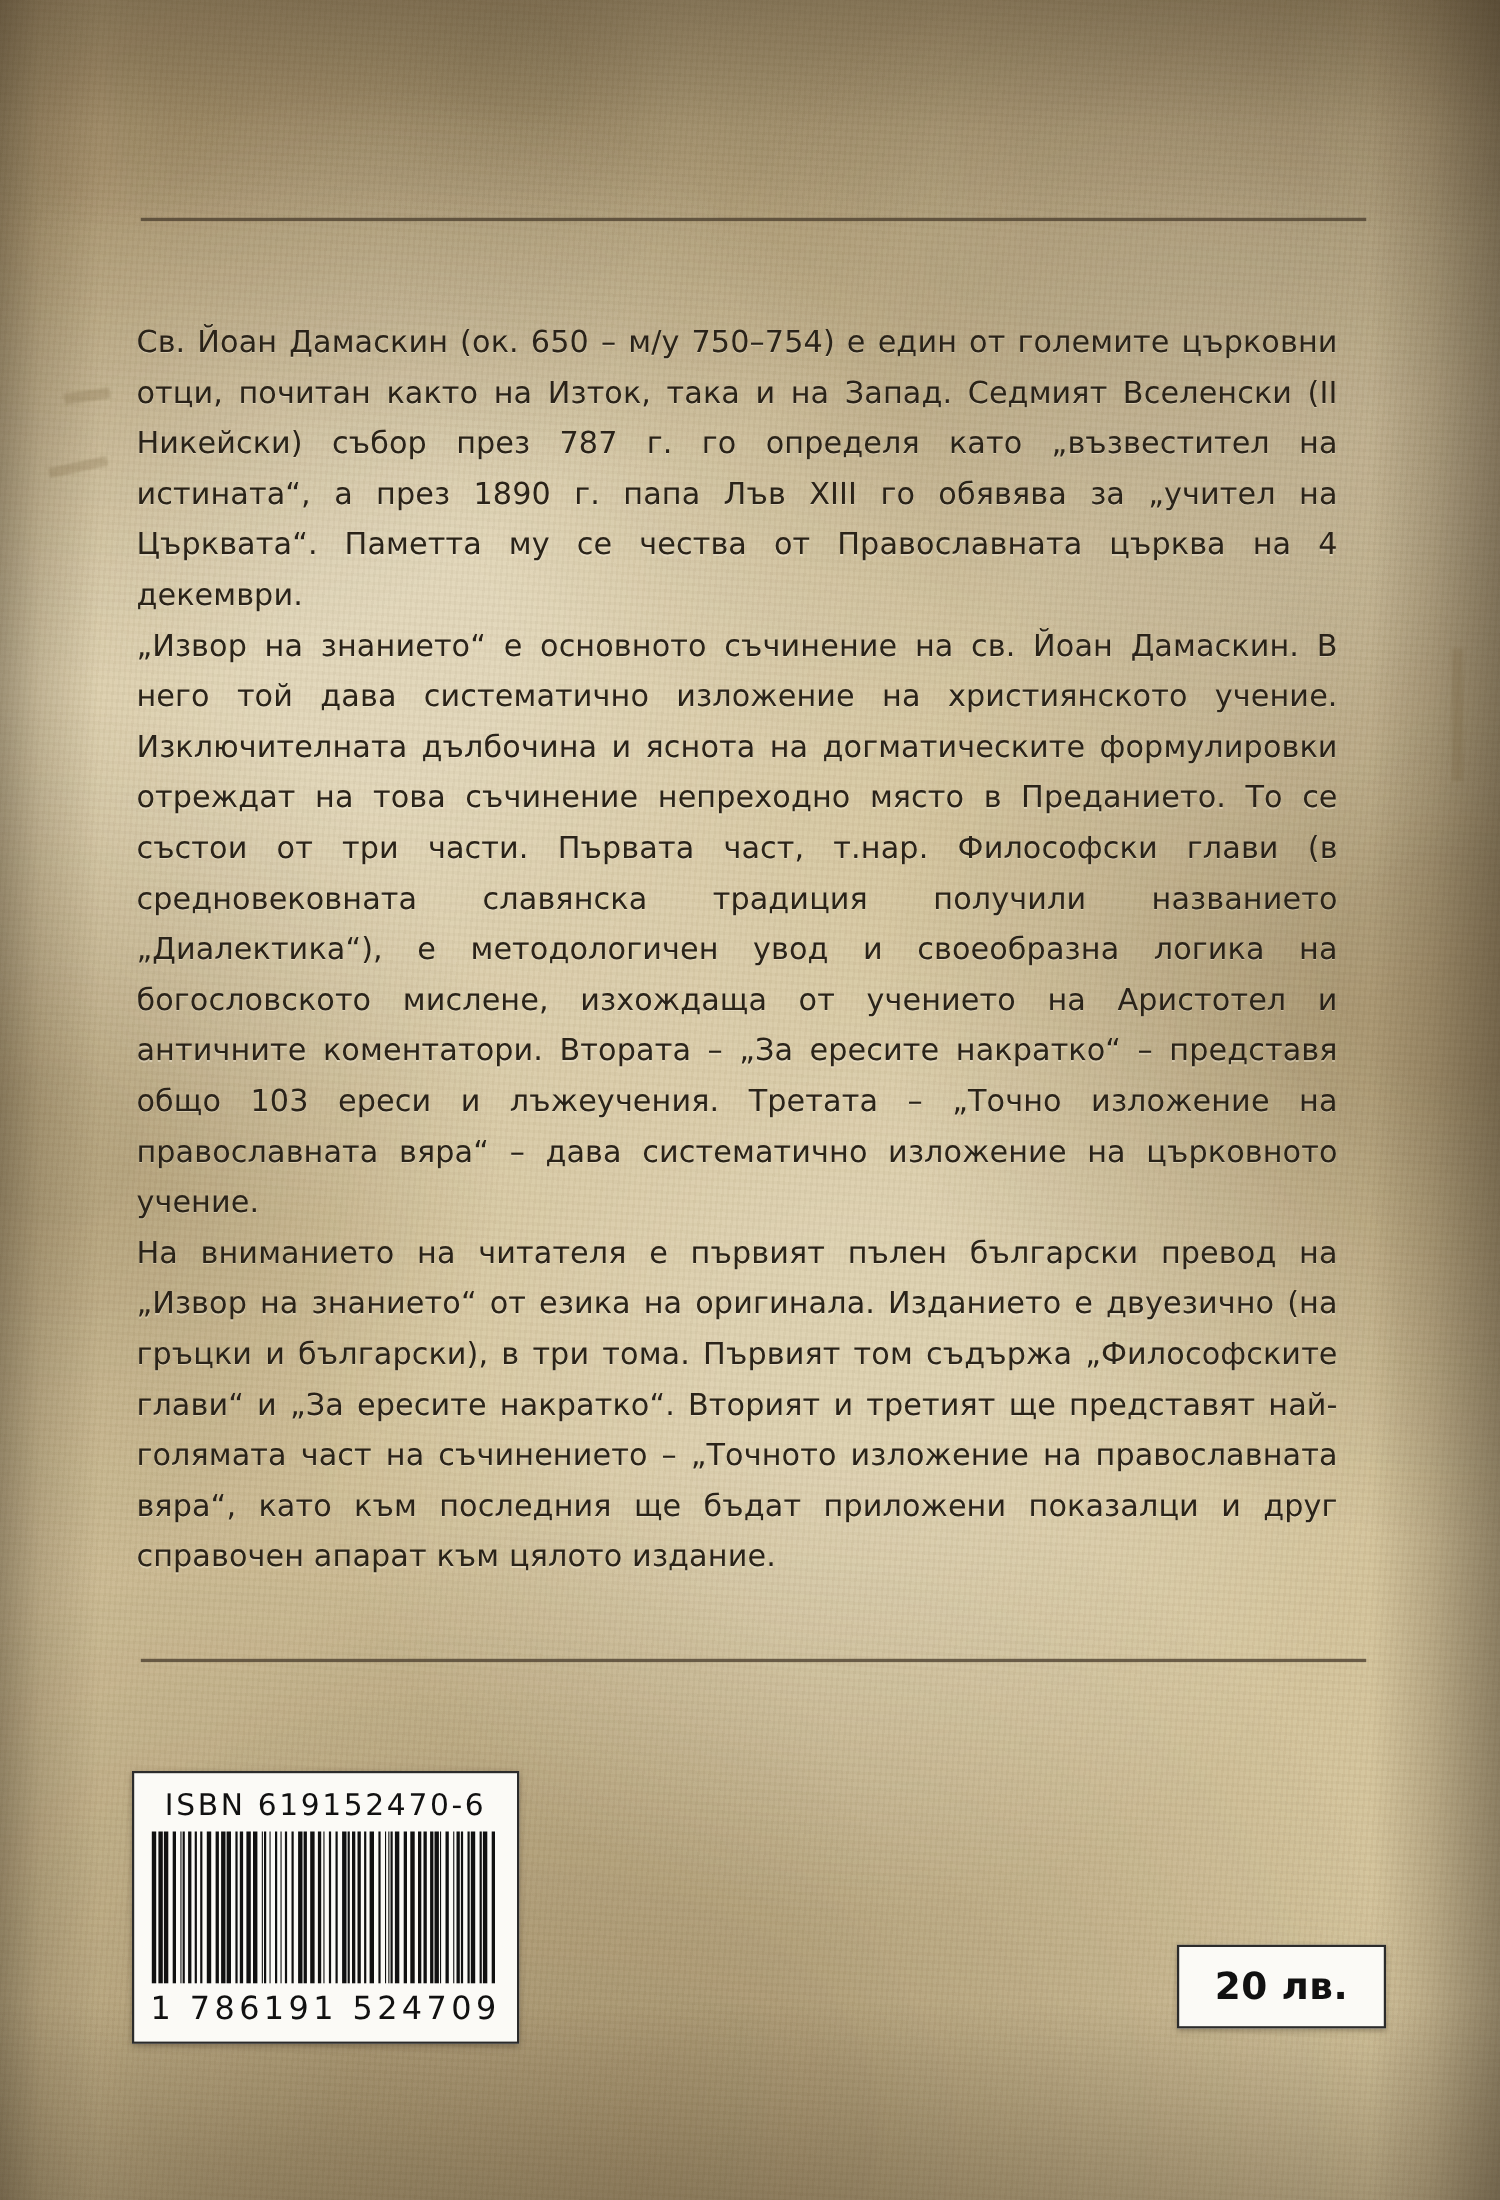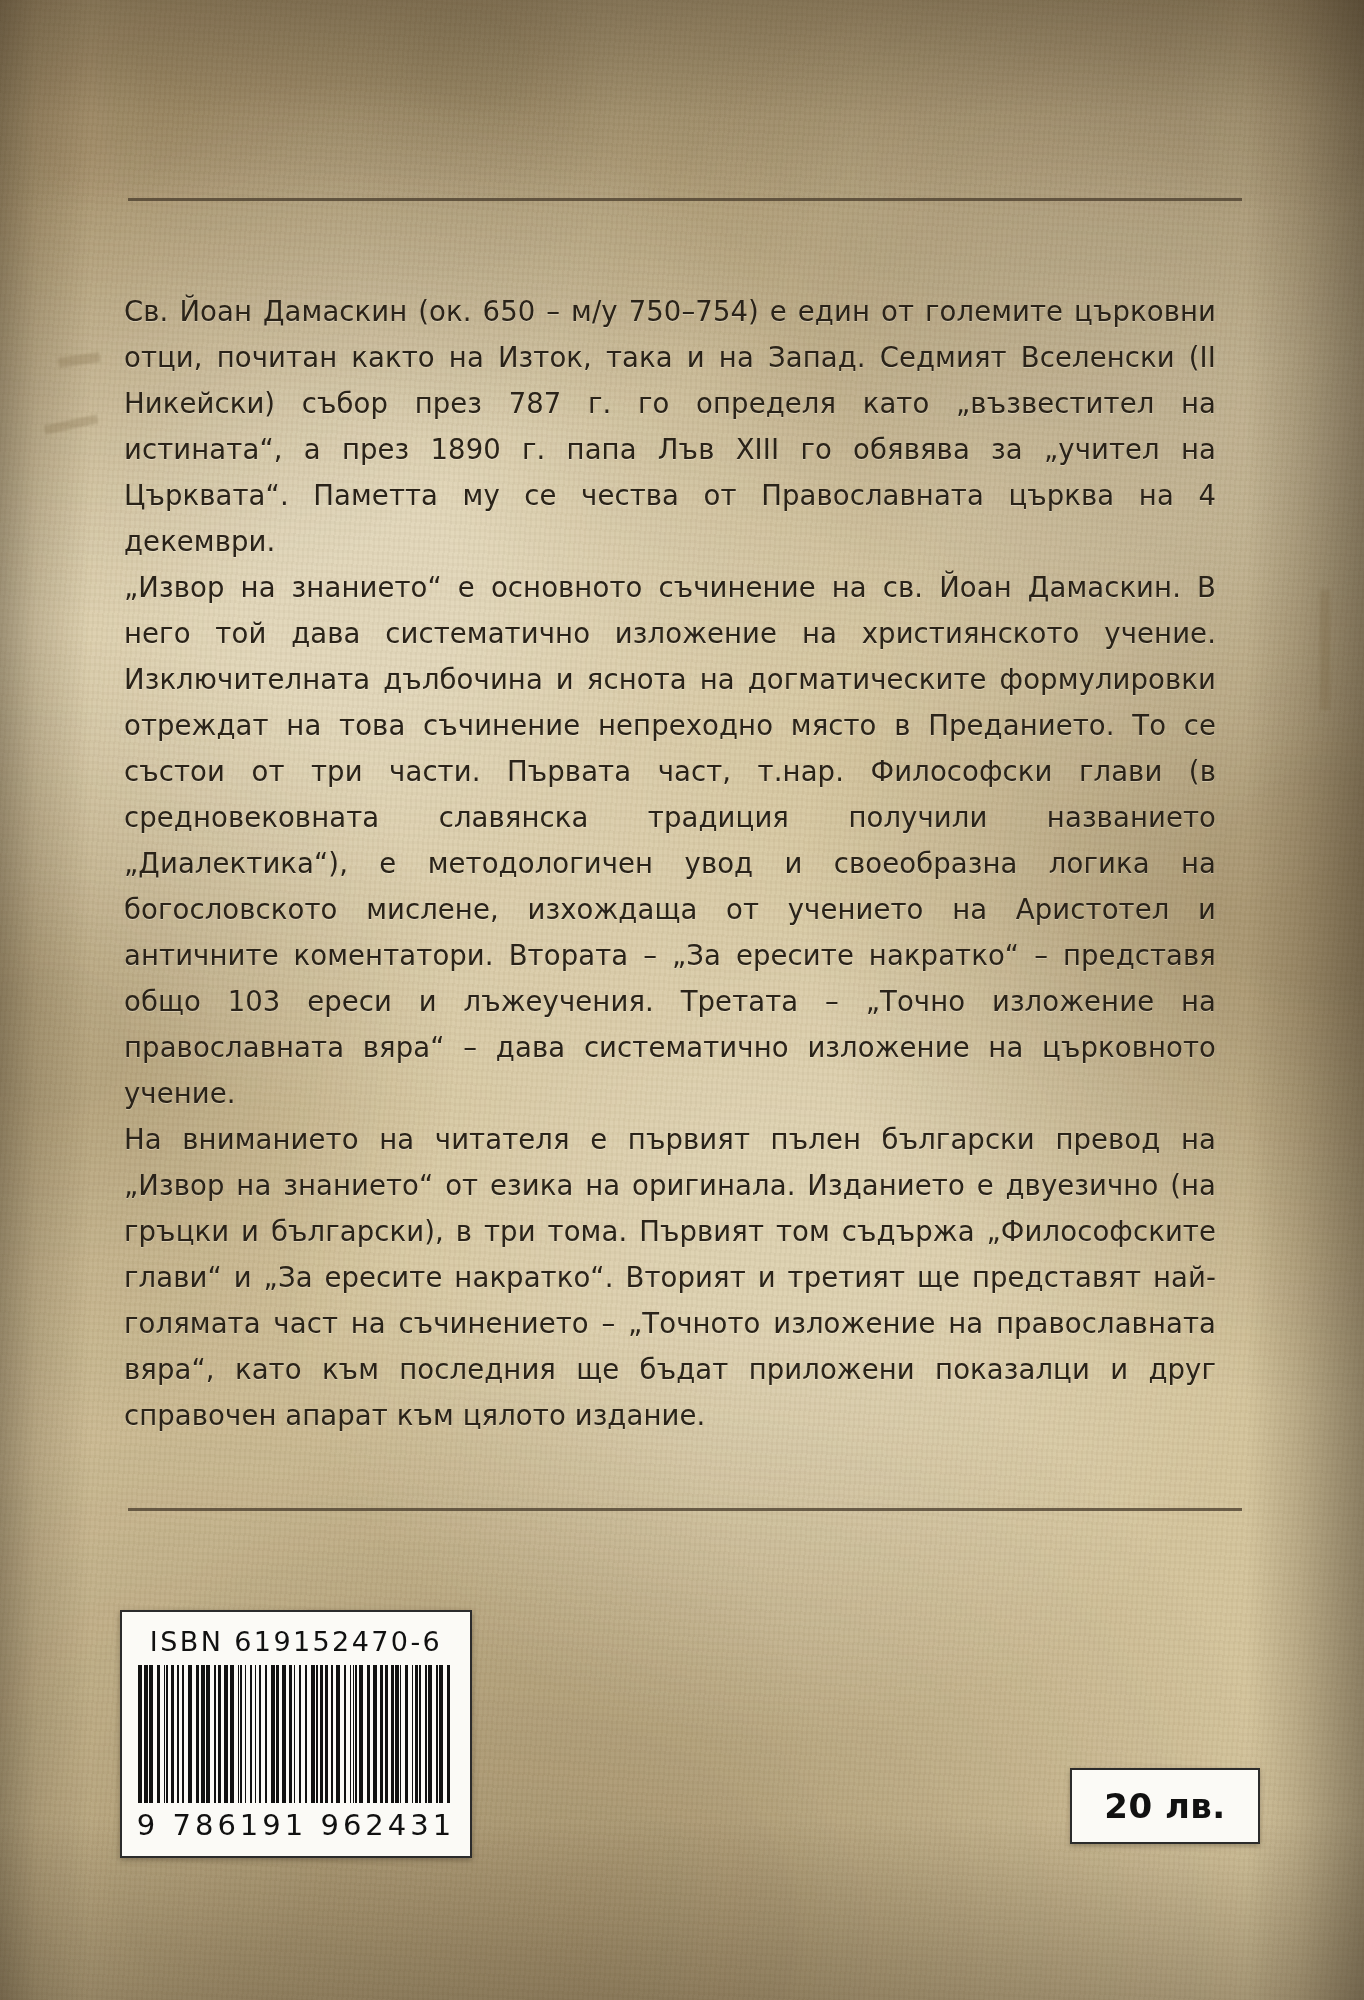--- a/index.html
+++ b/index.html
@@ -340,20 +340,20 @@
         <span style="width: 2px; background: rgb(17, 17, 17);"></span>
         <span style="width: 1px; background: transparent;"></span>
         <span style="width: 4px; background: rgb(17, 17, 17);"></span>
         <span style="width: 4px; background: transparent;"></span>
         <span style="width: 2px; background: rgb(17, 17, 17);"></span>
         <span style="width: 1px; background: transparent;"></span>
         <span style="width: 4px; background: rgb(17, 17, 17);"></span>
         <span style="width: 4px; background: transparent;"></span>
         <span style="width: 3px; background: rgb(17, 17, 17);"></span>
       </div>
-    <div class="ean-text">9 786191 962431</div>
+    <div class="ean-text">1 786191 524709</div>
   </div>
 
   <div class="price-box">
     <span class="price-text">20 лв.</span>
   </div>
 
 </div>
 
 </body></html>

